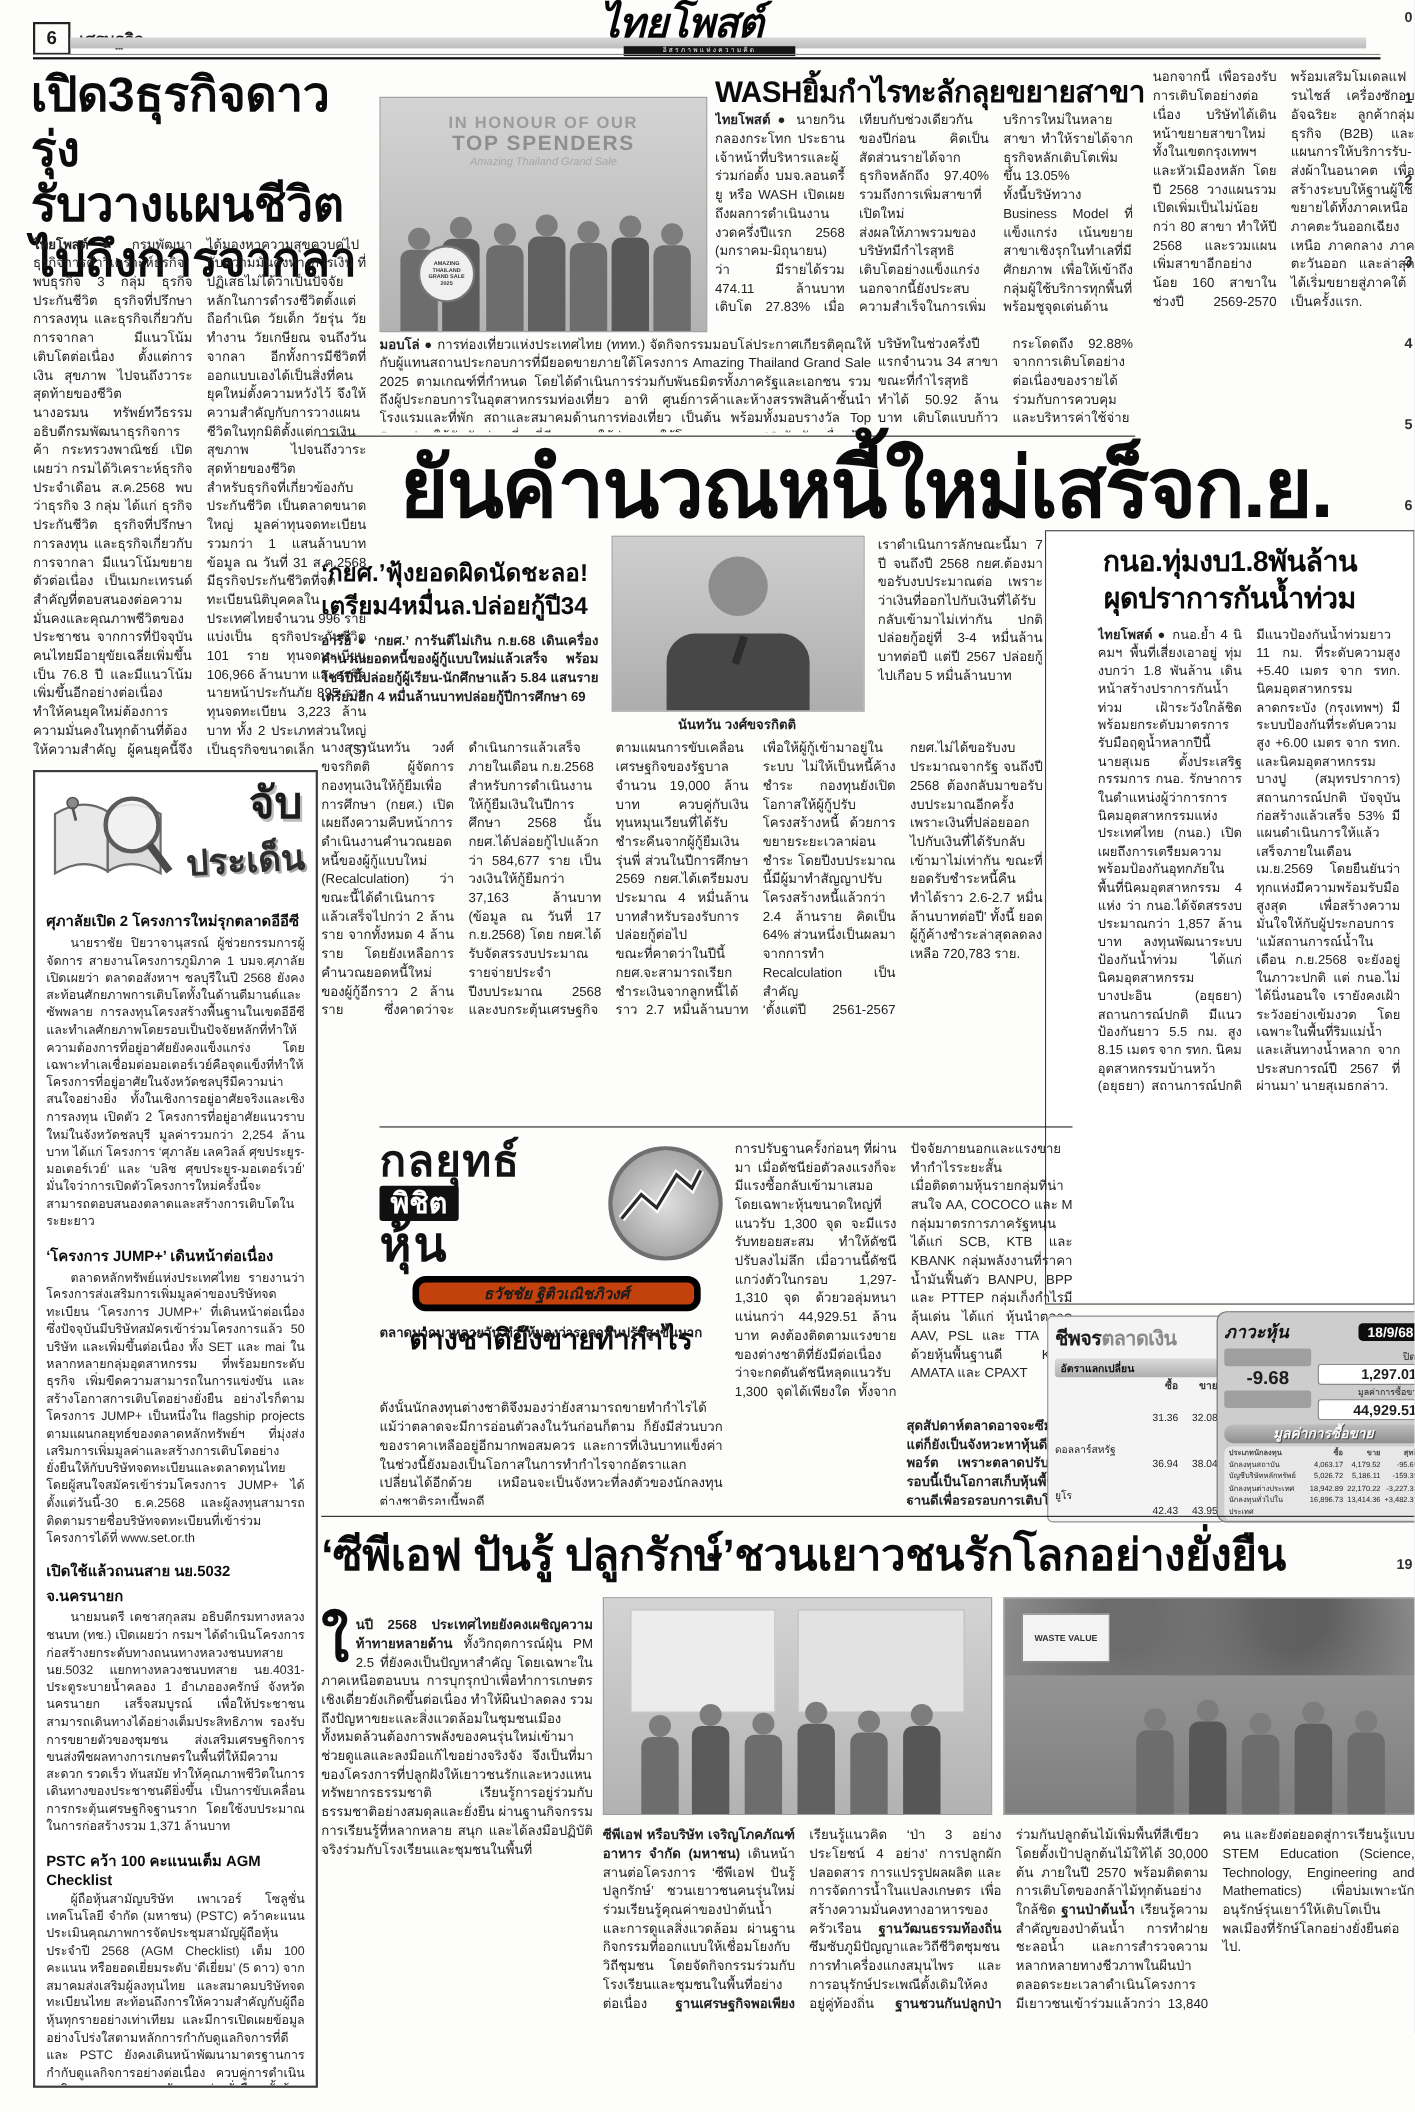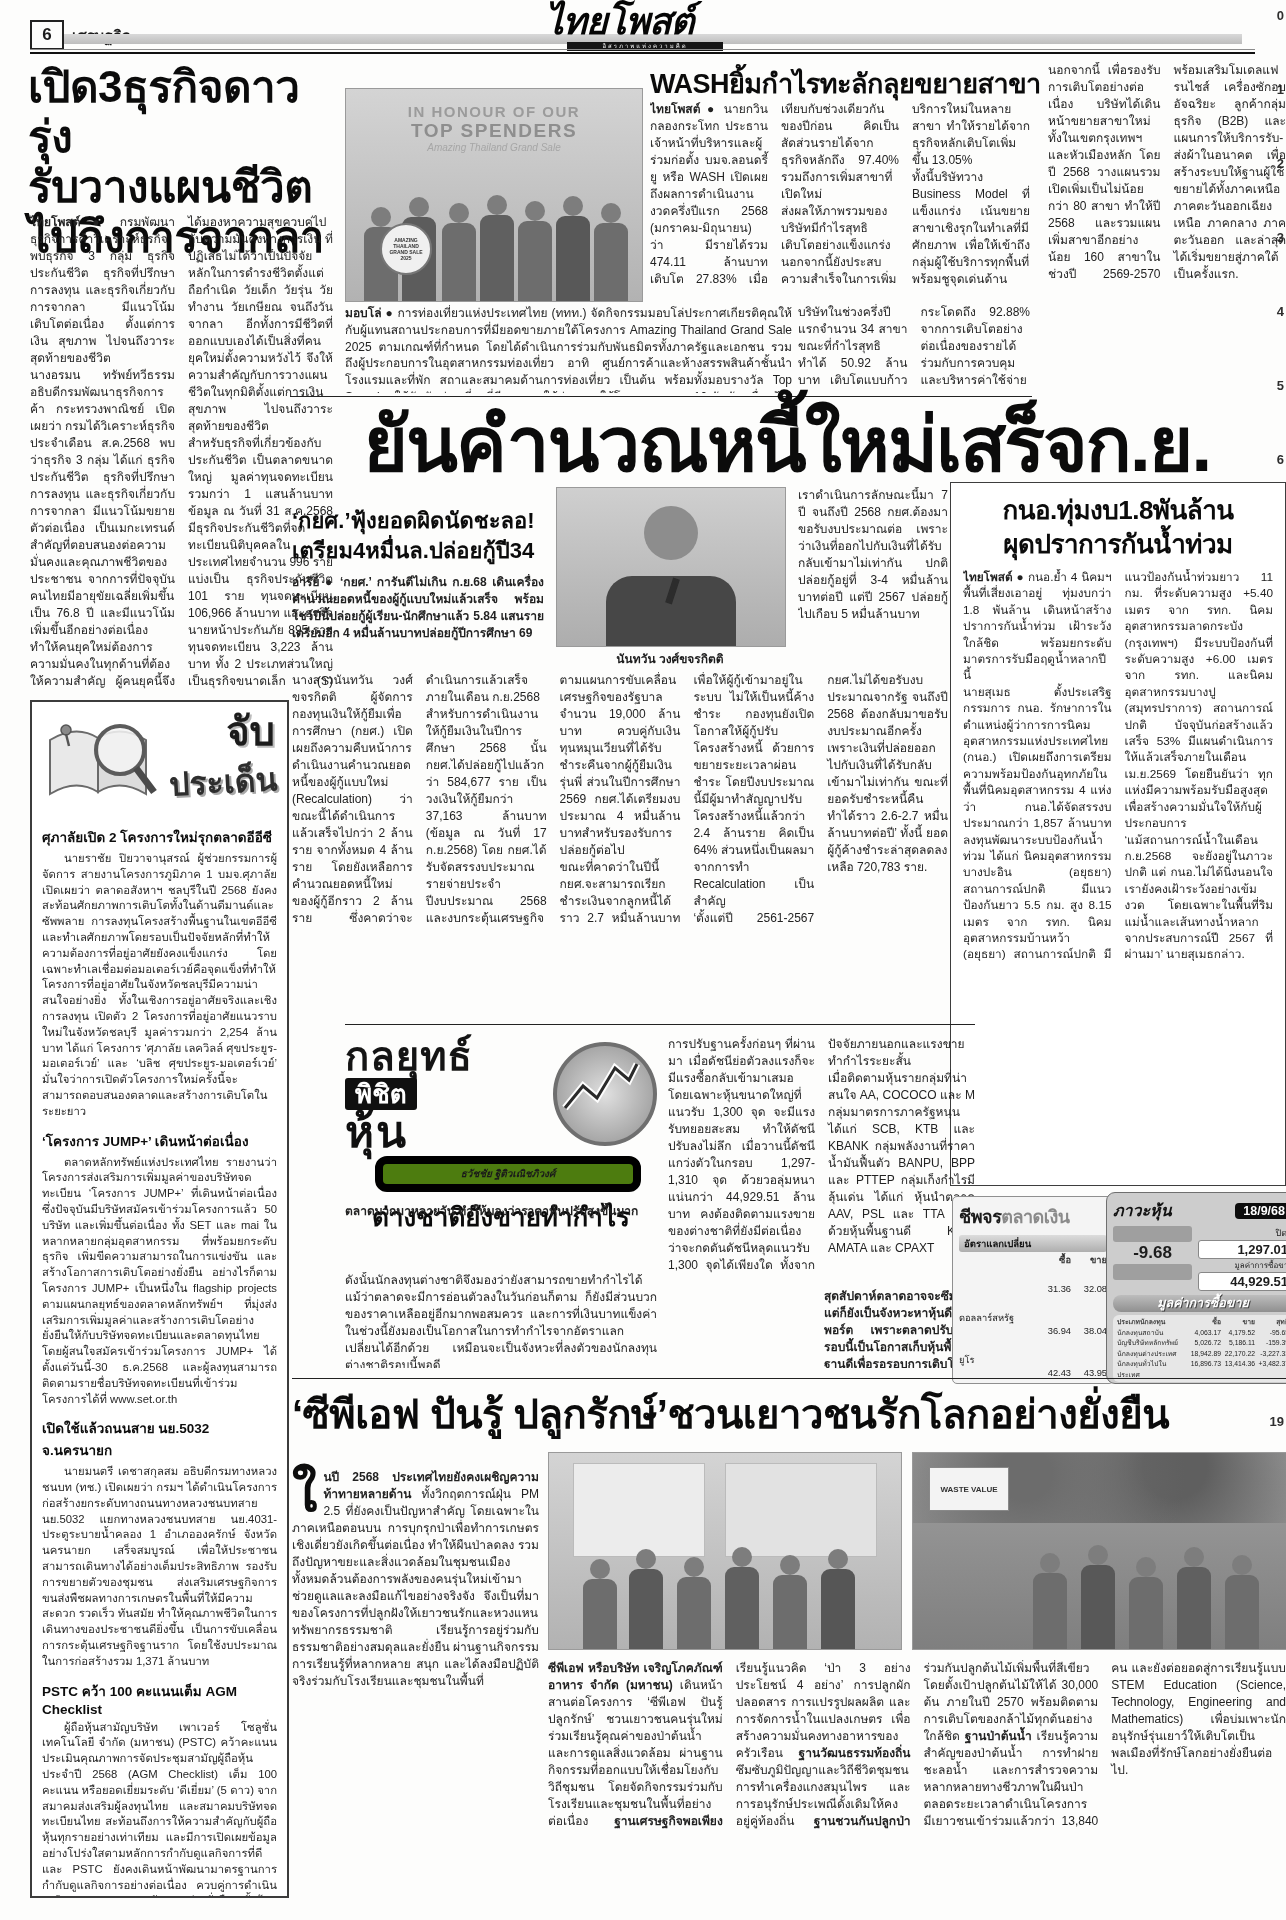--- a/index.html
+++ b/index.html
@@ -50,21 +50,21 @@
              font-weight:900;font-style:italic;font-size:12.5px;line-height:17px;text-shadow:1px 1px 0 #444;margin-top:4px;}
   .stable{background:#e7e7e7;border-radius:6px;margin-top:3px;padding:2px 4px;}
   .srow{display:flex;font-size:6.8px;line-height:10.5px;color:#222;}
   .srow .lbl{flex:1;}
   .srow .num{width:34px;text-align:right;}
   .srow.hd{font-weight:bold;color:#444;}
   
   .klogo1{font-size:40px;font-weight:900;letter-spacing:1px;color:#141414;line-height:40px;}
   .klogo2{display:inline-block;background:#101010;color:#fff;font-size:26px;font-weight:900;padding:0 10px;line-height:32px;border-radius:3px;}
   .klogo3{font-size:44px;font-weight:900;line-height:44px;color:#101010;letter-spacing:2px;}
-  .kbyline{border:8px solid #000000;background:#4d7c0f;border-radius:12px;font-size:10px;font-weight:800;font-style:italic;text-align:center;line-height:20px;color:#1a1a1a;}
+  .kbyline{border:6px solid #000000;background:#c2410c;border-radius:12px;font-size:14px;font-weight:800;font-style:italic;text-align:center;line-height:20px;color:#1a1a1a;}
   .dropcap{float:left;font-size:52px;line-height:44px;font-weight:900;padding:2px 6px 0 0;color:#0d0d0d;}
   .sign-circle{position:absolute;width:52px;height:52px;border-radius:50%;background:#f0f0f0;border:2px solid #777;
                font-size:5px;font-weight:bold;color:#333;text-align:center;display:flex;align-items:center;justify-content:center;padding:3px;box-sizing:border-box;}
   .banner-text{color:#9b9b9b;font-weight:800;text-align:center;letter-spacing:1.5px;}
 </style>
 </head>
 <body>
 
 <div class="page">
 
@@ -153,21 +153,21 @@
   <div class="abs body-text cols-5" style="left:292px;top:672px;width:656px;height:344px;">นางสาวนันทวัน วงศ์ขจรกิตติ ผู้จัดการกองทุนเงินให้กู้ยืมเพื่อการศึกษา (กยศ.) เปิดเผยถึงความคืบหน้าการดำเนินงานคำนวณยอดหนี้ของผู้กู้แบบใหม่ (Recalculation) ว่า ขณะนี้ได้ดำเนินการแล้วเสร็จไปกว่า 2 ล้านราย จากทั้งหมด 4 ล้านราย โดยยังเหลือการคำนวณยอดหนี้ใหม่ของผู้กู้อีกราว 2 ล้านราย ซึ่งคาดว่าจะดำเนินการแล้วเสร็จภายในเดือน ก.ย.2568
 สำหรับการดำเนินงานให้กู้ยืมเงินในปีการศึกษา 2568 นั้น กยศ.ได้ปล่อยกู้ไปแล้วกว่า 584,677 ราย เป็นวงเงินให้กู้ยืมกว่า 37,163 ล้านบาท (ข้อมูล ณ วันที่ 17 ก.ย.2568) โดย กยศ.ได้รับจัดสรรงบประมาณรายจ่ายประจำปีงบประมาณ 2568 และงบกระตุ้นเศรษฐกิจตามแผนการขับเคลื่อนเศรษฐกิจของรัฐบาลจำนวน 19,000 ล้านบาท ควบคู่กับเงินทุนหมุนเวียนที่ได้รับชำระคืนจากผู้กู้ยืมเงินรุ่นพี่ ส่วนในปีการศึกษา 2569 กยศ.ได้เตรียมงบประมาณ 4 หมื่นล้านบาทสำหรับรองรับการปล่อยกู้ต่อไป
 ขณะที่คาดว่าในปีนี้ กยศ.จะสามารถเรียกชำระเงินจากลูกหนี้ได้ราว 2.7 หมื่นล้านบาท เพื่อให้ผู้กู้เข้ามาอยู่ในระบบ ไม่ให้เป็นหนี้ค้างชำระ กองทุนยังเปิดโอกาสให้ผู้กู้ปรับโครงสร้างหนี้ ด้วยการขยายระยะเวลาผ่อนชำระ โดยปีงบประมาณนี้มีผู้มาทำสัญญาปรับโครงสร้างหนี้แล้วกว่า 2.4 ล้านราย คิดเป็น 64% ส่วนหนึ่งเป็นผลมาจากการทำ Recalculation เป็นสำคัญ
 ‘ตั้งแต่ปี 2561-2567 กยศ.ไม่ได้ขอรับงบประมาณจากรัฐ จนถึงปี 2568 ต้องกลับมาขอรับงบประมาณอีกครั้ง เพราะเงินที่ปล่อยออกไปกับเงินที่ได้รับกลับเข้ามาไม่เท่ากัน ขณะที่ยอดรับชำระหนี้คืนทำได้ราว 2.6-2.7 หมื่นล้านบาทต่อปี’ ทั้งนี้ ยอดผู้กู้ค้างชำระล่าสุดลดลงเหลือ 720,783 ราย.</div>
 
   <div class="abs" style="left:950px;top:482px;width:336px;height:704px;border:1.5px solid #3d3d3d;box-sizing:border-box;padding:10px 12px;background:#fff;overflow:hidden;">
     <div class="headline" style="font-size:26px;line-height:34px;text-align:center;">
       <div>กนอ.ทุ่มงบ1.8พันล้าน</div>
       <div>ผุดปราการกันน้ำท่วม</div>
     </div>
-    <div class="body-text cols-2" style="margin-top:8px;height:592px;font-size:11.8px;line-height:16.4px;"><span class="lead-in">ไทยโพสต์ ●</span><span>กนอ.ย้ำ 4 นิคมฯ พื้นที่เสี่ยงเอาอยู่ ทุ่มงบกว่า 1.8 พันล้าน เดินหน้าสร้างปราการกันน้ำท่วม เฝ้าระวังใกล้ชิด พร้อมยกระดับมาตรการรับมือฤดูน้ำหลากปีนี้
+    <div class="body-text cols-2" style="margin-top:8px;height:592px;font-size:11.8px;line-height:16.4px;margin-left:35px;"><span class="lead-in">ไทยโพสต์ ●</span><span>กนอ.ย้ำ 4 นิคมฯ พื้นที่เสี่ยงเอาอยู่ ทุ่มงบกว่า 1.8 พันล้าน เดินหน้าสร้างปราการกันน้ำท่วม เฝ้าระวังใกล้ชิด พร้อมยกระดับมาตรการรับมือฤดูน้ำหลากปีนี้
 นายสุเมธ ตั้งประเสริฐ กรรมการ กนอ. รักษาการในตำแหน่งผู้ว่าการการนิคมอุตสาหกรรมแห่งประเทศไทย (กนอ.) เปิดเผยถึงการเตรียมความพร้อมป้องกันอุทกภัยในพื้นที่นิคมอุตสาหกรรม 4 แห่ง ว่า กนอ.ได้จัดสรรงบประมาณกว่า 1,857 ล้านบาท ลงทุนพัฒนาระบบป้องกันน้ำท่วม ได้แก่ นิคมอุตสาหกรรมบางปะอิน (อยุธยา) สถานการณ์ปกติ มีแนวป้องกันยาว 5.5 กม. สูง 8.15 เมตร จาก รทก. นิคมอุตสาหกรรมบ้านหว้า (อยุธยา) สถานการณ์ปกติ มีแนวป้องกันน้ำท่วมยาว 11 กม. ที่ระดับความสูง +5.40 เมตร จาก รทก. นิคมอุตสาหกรรมลาดกระบัง (กรุงเทพฯ) มีระบบป้องกันที่ระดับความสูง +6.00 เมตร จาก รทก. และนิคมอุตสาหกรรมบางปู (สมุทรปราการ) สถานการณ์ปกติ บัจจุบันก่อสร้างแล้วเสร็จ 53% มีแผนดำเนินการให้แล้วเสร็จภายในเดือน เม.ย.2569 โดยยืนยันว่า ทุกแห่งมีความพร้อมรับมือสูงสุด เพื่อสร้างความมั่นใจให้กับผู้ประกอบการ
 ‘แม้สถานการณ์น้ำในเดือน ก.ย.2568 จะยังอยู่ในภาวะปกติ แต่ กนอ.ไม่ได้นิ่งนอนใจ เรายังคงเฝ้าระวังอย่างเข้มงวด โดยเฉพาะในพื้นที่ริมแม่น้ำและเส้นทางน้ำหลาก จากประสบการณ์ปี 2567 ที่ผ่านมา’ นายสุเมธกล่าว.</span></div>
   </div>
 
   <div class="abs rule-thin" style="left:345px;top:1024px;width:630px;"></div>
   <div class="abs" style="left:345px;top:1036px;width:312px;height:152px;">
     <div class="klogo1">กลยุทธ์</div>
     <div style="margin-top:2px;"><span class="klogo2">พิชิต</span></div>
     <div class="klogo3">หุ้น</div>
     <div style="position:absolute;right:0;top:6px;width:96px;height:96px;border-radius:50%;background:radial-gradient(#e0e0e0,#8f8f8f);border:4px solid #6f6f6f;">

